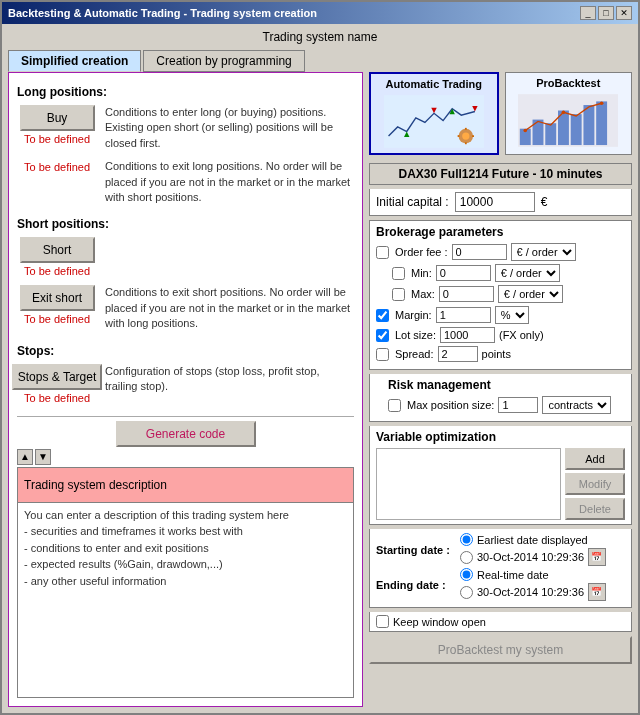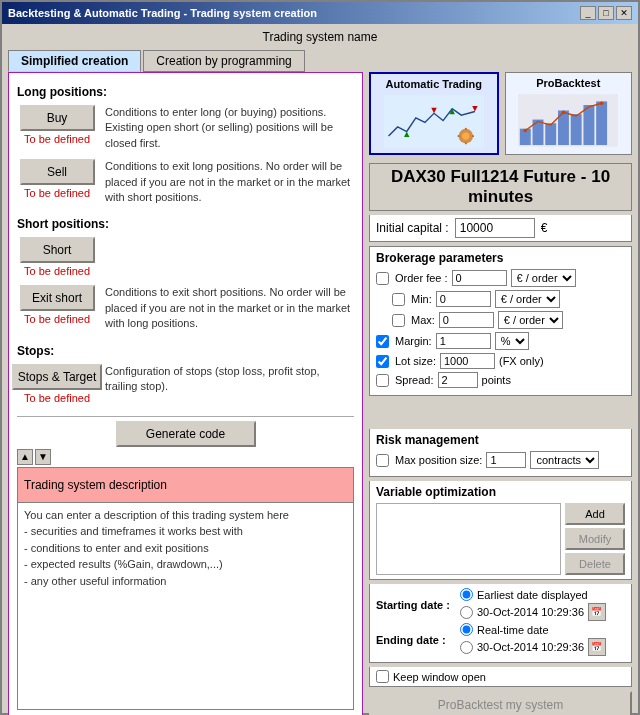--- a/index.html
+++ b/index.html
@@ -158,21 +158,21 @@
     }
     .generate-btn {
       width: 140px;
       height: 26px;
       border: 2px outset #d4d0c8;
       background: #d4d0c8;
       font-size: 12px;
       cursor: pointer;
       margin: auto;
       display: block;
-      color: #000000;
+      color: #be185d;
     }
     .description-box {
       border: 1px solid #808080;
       background: white;
       flex: 1;
       overflow: hidden;
     }
     .description-title {
       background: #fca5a5;
       font-weight: normal;
@@ -215,21 +215,21 @@
     .card-img {
       width: 100px;
       height: 55px;
     }
     .instrument-bar {
       background: #d4d0c8;
       border: 1px solid #808080;
       padding: 3px 2px;
       text-align: center;
       font-weight: bold;
-      font-size: 17px;
+      font-size: 12px;
     }
     .capital-row {
       display: flex;
       align-items: center;
       gap: 6px;
       padding: 3px 6px;
       background: white;
       border: 1px solid #808080;
       border-top: none;
     }
@@ -270,22 +270,21 @@
       background: white;
       padding: 1px;
     }
     .param-narrow {
       width: 55px;
     }
     .risk-section {
       background: white;
       border: 1px solid #808080;
       border-top: none;
-      padding: 4px 6px;
-      margin-top: 29px;
+      padding: 4px 18px;
     }
     .optim-section {
       background: white;
       border: 1px solid #808080;
       border-top: none;
       padding: 4px 6px;
       display: flex;
       gap: 4px;
     }
     .optim-list {
@@ -429,21 +428,20 @@
         <div class="position-row">
           <div class="btn-group">
             <button class="pos-btn">Buy</button>
             <span class="to-be-defined">To be defined</span>
           </div>
           <span class="pos-description">Conditions to enter long (or buying) positions. Existing open short (or selling) positions will be closed first.</span>
         </div>
 
         <div class="position-row">
           <div class="btn-group">
-            <button class="pos-btn">Sell</button>
             <span class="to-be-defined">To be defined</span>
           </div>
           <span class="pos-description">Conditions to exit long positions. No order will be placed if you are not in the market or in the market with short positions.</span>
         </div>
 
         <div class="section-title">Short positions:</div>
 
         <div class="position-row">
           <div class="btn-group">
             <button class="pos-btn">Short</button>

